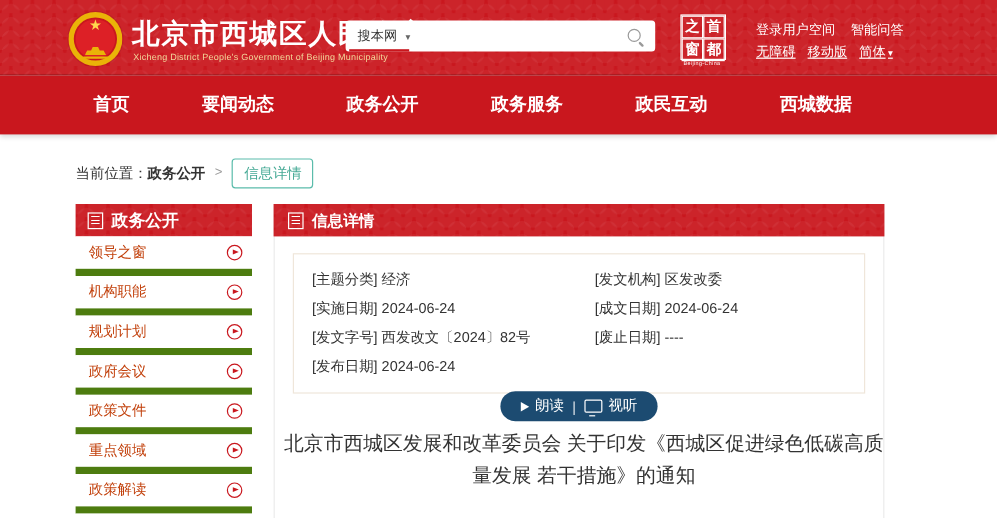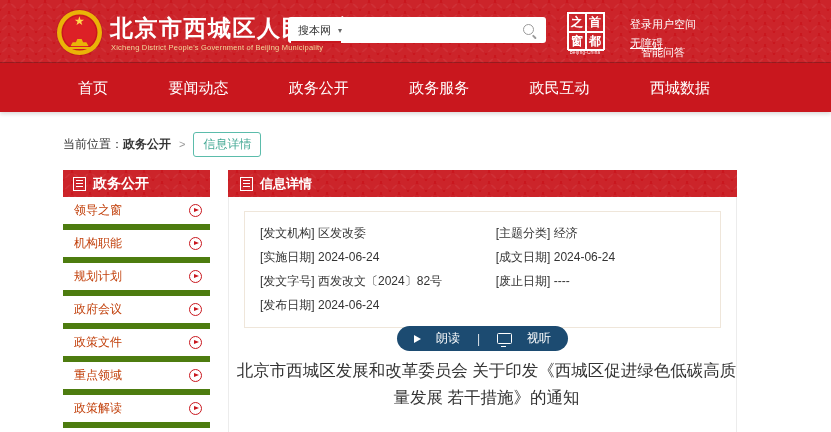--- a/index.html
+++ b/index.html
@@ -32,30 +32,30 @@
   .search-scope{position:absolute;left:10px;top:0;height:26px;line-height:26px;font-size:11px;color:#333;}
   .search-caret{position:absolute;left:50px;top:1px;height:26px;line-height:26px;font-size:8px;color:#666;}
   .search-underline{position:absolute;left:3px;bottom:0;width:50px;height:2px;background:#c9171e;}
   .search-input{position:absolute;left:64px;top:2px;width:150px;height:20px;border:none;outline:none;font-size:11px;color:#333;background:transparent;}
   .mag{position:absolute;right:12px;top:7px;width:9px;height:9px;border:1.4px solid #9a9a9a;border-radius:50%;}
   .mag::after{content:"";position:absolute;right:-4px;bottom:-3px;width:5px;height:1.5px;background:#9a9a9a;transform:rotate(45deg);border-radius:1px;}
   .cap-logo{position:absolute;left:567px;top:12px;width:36px;height:36px;border:1px solid #ffffff;display:grid;grid-template-columns:1fr 1fr;grid-template-rows:1fr 1fr;}
   .cap-cell{display:flex;align-items:center;justify-content:center;color:#ffffff;font-size:12px;font-weight:bold;border:0.5px solid #ffffff;}
   .cap-caption{position:absolute;left:565px;top:50px;width:40px;text-align:center;color:#ffffff;font-size:4.5px;letter-spacing:0.3px;}
   .qlinks{position:absolute;left:630px;top:0;color:#ffffff;font-size:11px;}
-  .qrow{position:absolute;white-space:nowrap;display:flex;gap:13px;align-items:center;flex-direction:column;}
+  .qrow{position:absolute;white-space:nowrap;display:flex;gap:13px;align-items:center;}
   .qrow1{top:17px;left:0;}
   .qrow2{top:36px;left:0;gap:10px;text-decoration:underline;}
   .qlink{color:#ffffff;cursor:pointer;}
   .lang-caret{font-size:8px;color:#ffffff;margin-left:2px;}
   .head-divider{position:absolute;left:0;top:62px;width:831px;height:1px;background:rgba(0,0,0,0.25);}
   
   .nav{position:absolute;left:0;top:63px;width:831px;height:49px;background:#c9171e;box-shadow:0 2px 4px rgba(0,0,0,0.15);}
   .nav-inner{position:absolute;left:78px;top:0;width:632px;height:49px;display:flex;justify-content:space-between;align-items:center;}
-  .nav-item{color:#ffffff;font-size:15px;font-weight:normal;line-height:49px;cursor:pointer;white-space:nowrap;}
+  .nav-item{color:#ffffff;font-size:15px;font-weight:bold;line-height:49px;cursor:pointer;white-space:nowrap;}
   
   .breadcrumb{position:absolute;left:63px;top:132px;height:24px;display:flex;align-items:center;font-size:12px;color:#333;}
   .bc-parent{font-weight:bold;color:#333;}
   .bc-sep{color:#999;margin:0 8px;font-size:11px;}
   .bc-badge{border:1px solid #5bbcab;color:#45a995;padding:3px 9px;border-radius:3px;font-size:12px;background:#ffffff;cursor:pointer;}
   
   .sidebar{position:absolute;left:63px;top:170px;width:147px;}
   .side-head{height:27px;display:flex;align-items:center;gap:7px;padding-left:10px;color:#ffffff;font-size:14px;font-weight:bold;}
   .doc-icon{width:11px;height:12px;border:1px solid #ffffff;position:relative;flex:0 0 auto;}
   .doc-icon::before{content:"";position:absolute;left:2px;right:2px;top:2px;bottom:2px;
@@ -66,21 +66,21 @@
   .circ-icon::after{content:"";position:absolute;left:4px;top:3px;width:0;height:0;
     border-left:5px solid #c9171e;border-top:2.5px solid transparent;border-bottom:2.5px solid transparent;}
   
   .main{position:absolute;left:228px;top:170px;width:509px;height:290px;border:1px solid #ececec;border-top:none;background:#ffffff;box-sizing:border-box;}
   .main-head{position:absolute;left:-1px;top:0;width:509px;height:27px;display:flex;align-items:center;gap:7px;padding-left:12px;
     color:#ffffff;font-size:13px;font-weight:bold;box-sizing:border-box;}
   .meta-box{position:absolute;left:15px;top:41px;width:477px;border:1px solid #efe6da;box-sizing:border-box;
     padding:13px 6px 13px 15px;display:grid;grid-template-columns:1.08fr 1fr;row-gap:7px;font-size:12px;color:#333;}
   .meta-cell{white-space:nowrap;}
   .actions{position:absolute;left:0;top:326px;width:100%;text-align:center;}
-  .av-btn{display:inline-flex;align-items:center;gap:15px;background:#1c4b71;color:#ffffff;font-size:12px;height:25px;
+  .av-btn{display:inline-flex;align-items:center;gap:5px;background:#1c4b71;color:#ffffff;font-size:12px;height:25px;
     padding:0 17px;border-radius:13px;border:none;cursor:pointer;font-family:inherit;}
   .play-tri{width:0;height:0;border-left:7px solid #ffffff;border-top:4.5px solid transparent;border-bottom:4.5px solid transparent;display:inline-block;}
   .btn-sep{color:rgba(255,255,255,0.85);margin:0 2px;}
   .monitor{display:inline-block;width:13px;height:9px;border:1.2px solid #ffffff;border-radius:1.5px;position:relative;}
   .monitor::after{content:"";position:absolute;left:3px;bottom:-4px;width:5px;height:1.5px;background:#ffffff;}
   .article-title{position:absolute;left:50%;top:357px;transform:translateX(-50%);width:500px;text-align:center;
     font-size:16.5px;color:#333;line-height:1.62;}
   .actions,.article-title{}
   .actions{position:absolute;left:228px;width:509px;}
   .article-title{left:228px;transform:none;margin-left:4px;}
@@ -183,22 +183,22 @@
     <span class="circ-icon"></span>
   </div>
 </div>
 
 <div class="main">
   <div class="main-head scales">
     <span class="doc-icon"></span>
     <span>信息详情</span>
   </div>
   <div class="meta-box">
+    <span class="meta-cell"><span>[主题分类]</span> <span>经济</span></span>
     <span class="meta-cell"><span>[发文机构]</span> <span>区发改委</span></span>
-    <span class="meta-cell"><span>[主题分类]</span> <span>经济</span></span>
     <span class="meta-cell"><span>[实施日期]</span> <span>2024-06-24</span></span>
     <span class="meta-cell"><span>[成文日期]</span> <span>2024-06-24</span></span>
     <span class="meta-cell"><span>[发文字号]</span> <span>西发改文〔2024〕82号</span></span>
     <span class="meta-cell"><span>[废止日期]</span> <span>----</span></span>
     <span class="meta-cell"><span>[发布日期]</span> <span>2024-06-24</span></span>
   </div>
 </div>
 
 <div class="actions" style="top:326px;">
   <button class="av-btn">

